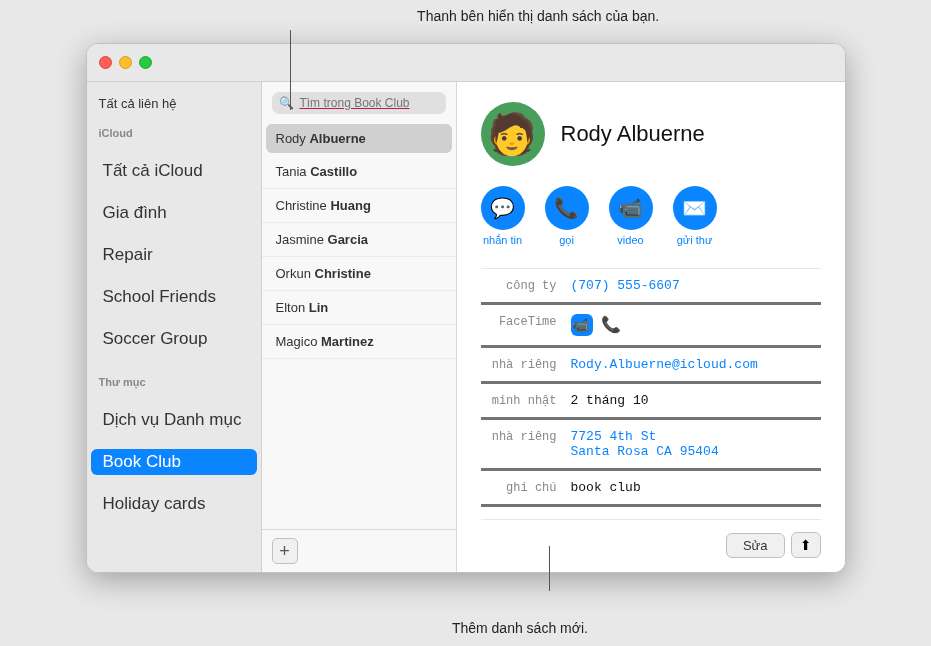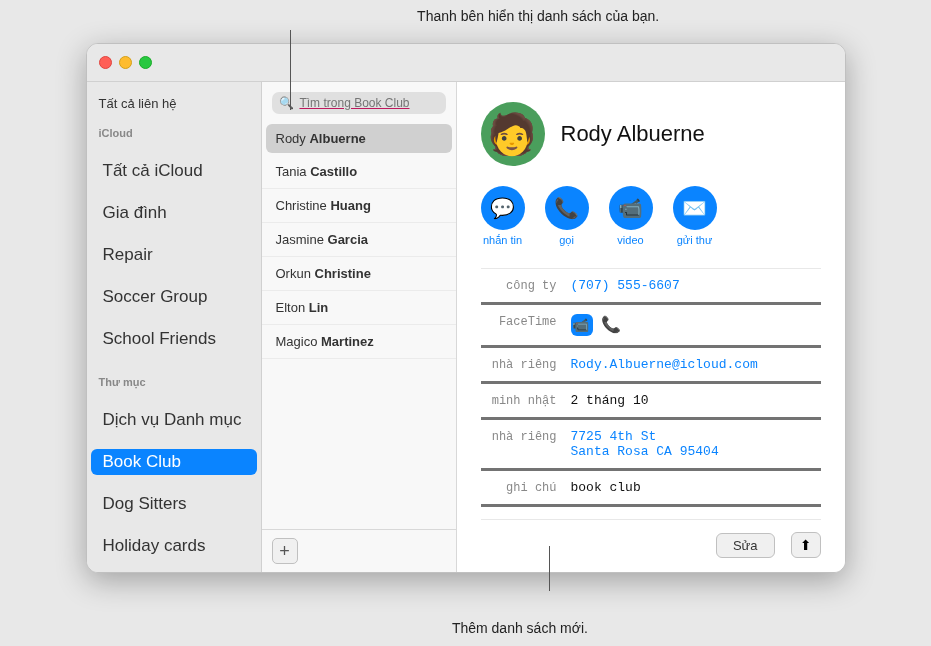--- a/index.html
+++ b/index.html
@@ -312,21 +312,21 @@
       align-items: center;
       justify-content: center;
       font-size: 14px;
     }
     .ft-video { background: #0a84ff; color: white; border-radius: 6px; }
     .ft-phone { color: #0a84ff; font-size: 16px; }
     .detail-footer {
       display: flex;
       justify-content: flex-end;
       align-items: center;
-      gap: 16px;
+      gap: 6px;
       padding-top: 12px;
       border-top: 1px solid #e8e8e8;
       margin-top: 8px;
     }
     .footer-btn {
       padding: 4px 16px;
       border: 1px solid #c0c0c0;
       border-radius: 6px;
       background: #f0f0f0;
       font-size: 13px;
@@ -367,28 +367,27 @@
 
     <div class="window-body">
 
       <div class="sidebar">
         <div class="sidebar-all-contacts">Tất cả liên hệ</div>
 
         <div class="sidebar-section-label">iCloud</div>
         <div class="sidebar-item">Tất cả iCloud</div>
         <div class="sidebar-item">Gia đình</div>
         <div class="sidebar-item">Repair</div>
+        <div class="sidebar-item">School Friends</div>
         <div class="sidebar-item">Soccer Group</div>
-        <div class="sidebar-item">School Friends</div>
 
         <div class="sidebar-section-label">Thư mục</div>
         <div class="sidebar-item">Dịch vụ Danh mục</div>
 
         <div class="sidebar-item active">Book Club</div>
-        <div class="sidebar-item">Dog Sitters</div>
         <div class="sidebar-item">Holiday cards</div>
       </div>
 
       <div class="contact-list">
         <div class="search-box">
           <div class="search-inner">
             <span class="search-icon-svg">🔍</span>
             <input class="search-input" type="text" readonly="" placeholder="Tìm trong Book Club" style="">
           </div>
         </div>

